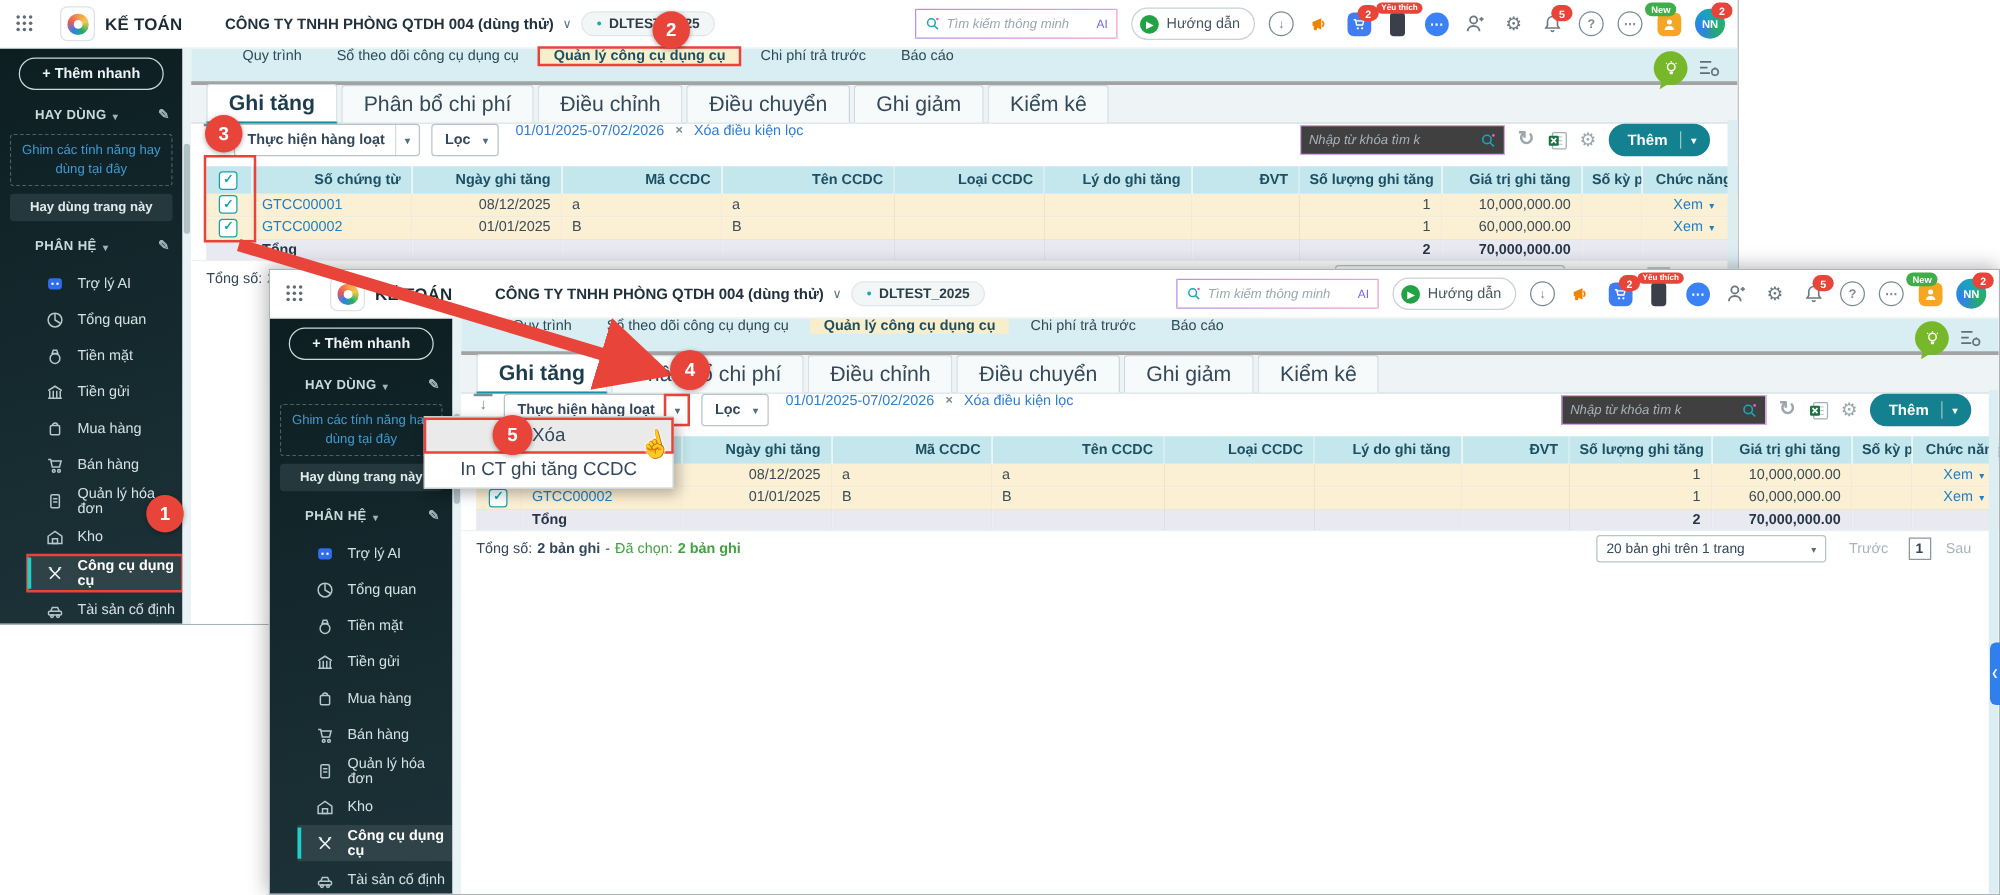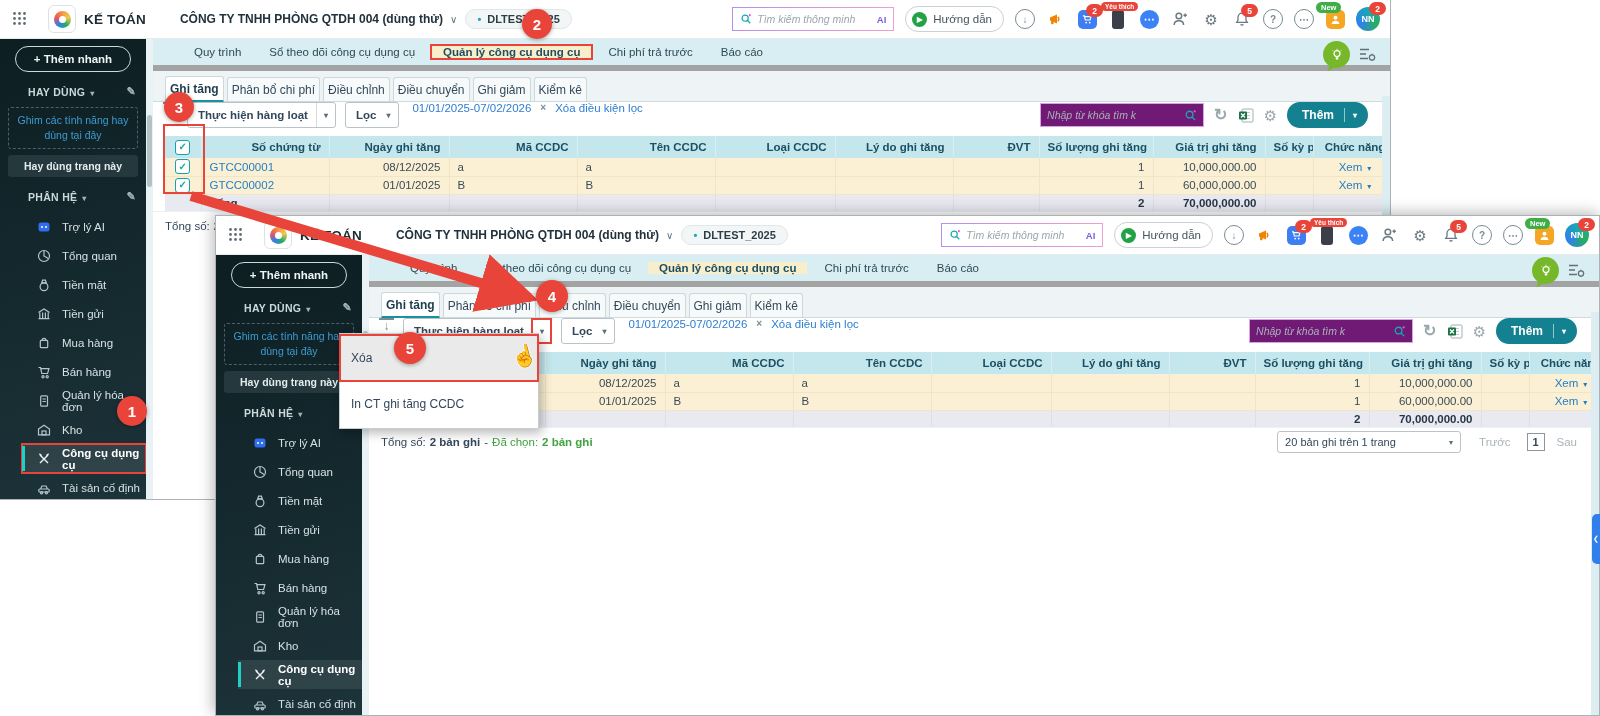--- a/index.html
+++ b/index.html
@@ -17,21 +17,21 @@
   .logo-ring{width:17px;height:17px;border-radius:50%;background:conic-gradient(#f2994a,#f2c94c,#27ae60,#2f80ed,#eb5757,#f2994a);position:relative;}
   .logo-ring::after{content:"";position:absolute;left:5px;top:5px;width:7px;height:7px;border-radius:50%;background:#fff;}
   .brand{font-size:13.5px;font-weight:bold;color:#1d2b33;letter-spacing:.2px;margin-right:26px;}
   .company{display:flex;align-items:center;gap:7px;font-size:12px;font-weight:bold;color:#22323c;cursor:pointer;white-space:nowrap;}
   .chev{font-size:10px;color:#5a737e;font-weight:normal;}
   .db-pill{display:flex;align-items:center;gap:6px;background:#f3f6f7;border:1px solid #e0e7e9;border-radius:11px;padding:3px 11px;font-size:11px;font-weight:bold;color:#2c3e48;white-space:nowrap;cursor:pointer;}
   .db-dot{color:#18a7b3;font-size:11px;}
   .hdr-right{margin-left:auto;display:flex;align-items:center;gap:11px;}
   .smart-search{width:146px;height:22px;border:1.5px solid;border-image:linear-gradient(90deg,#b98fe8,#ef9ed0) 1;border-radius:5px;display:flex;align-items:center;gap:5px;padding:0 7px;background:#fff;cursor:text;}
   .ss-ph{font-size:10.5px;font-style:italic;color:#9aa7ad;white-space:nowrap;overflow:hidden;flex:1;}
-  .ai-badge{font-size:9.5px;font-weight:bold;color:#7b5fe0;}
+  .ai-badge{font-size:9.5px;font-weight:normal;color:#7b5fe0;}
   .guide{display:flex;align-items:center;gap:6px;height:24px;border:1px solid #c8d1d5;border-radius:13px;padding:0 11px 0 6px;font-size:11.5px;color:#46565e;cursor:pointer;white-space:nowrap;}
   .play-ic{width:15px;height:15px;border-radius:50%;background:#21a345;color:#fff;font-size:8px;display:flex;align-items:center;justify-content:center;}
   .hic{position:relative;display:inline-flex;align-items:center;justify-content:center;width:20px;height:20px;color:#6b7a80;cursor:pointer;flex:none;}
   .hic .glyph{font-size:15px;line-height:1;}
   .ring-ic{width:18px;height:18px;border:1.5px solid #7a8b92;border-radius:50%;display:flex;align-items:center;justify-content:center;font-size:10px;color:#7a8b92;font-weight:bold;}
   .sq-blue{width:19px;height:19px;border-radius:5px;background:#3f7ef2;display:flex;align-items:center;justify-content:center;}
   .badge{position:absolute;top:-5px;right:-6px;min-width:13px;height:13px;border-radius:7px;background:#e8443a;color:#fff;font-size:8.5px;font-weight:bold;display:flex;align-items:center;justify-content:center;padding:0 2px;z-index:2;}
   .phone{width:12px;height:19px;background:#3a3f4a;border-radius:3px;position:relative;}
   .fav-tag{position:absolute;top:-7px;left:-7px;background:#e8443a;color:#fff;font-size:6.5px;font-weight:bold;border-radius:6px;padding:1px 4px;white-space:nowrap;z-index:2;}
   .chat-ic{width:19px;height:19px;border-radius:50%;background:#3b82f6;color:#fff;display:flex;align-items:center;justify-content:center;font-size:11px;font-weight:bold;letter-spacing:-.5px;}
@@ -52,45 +52,45 @@
   .sb-item{height:29px;display:flex;align-items:center;gap:10px;padding-left:14px;font-size:11.5px;color:#d6e1e4;cursor:pointer;position:relative;box-sizing:border-box;}
   .sb-item svg{flex:none;color:#b7c6ca;}
   .sb-item.active{background:rgba(255,255,255,.09);font-weight:bold;color:#fff;}
   .sb-item.active::before{content:"";position:absolute;left:0;top:2px;bottom:2px;width:3px;background:#1fd0c6;}
   .sb-scroll{width:7px;min-width:7px;background:#e9f2f5;position:relative;}
   .sb-thumb{position:absolute;top:76px;left:1px;width:5px;height:72px;background:#b2c3c8;border-radius:3px;}
 
   
   .content{flex:1;display:flex;flex-direction:column;min-width:0;position:relative;background:#fff;}
   .ct-scroll{position:absolute;right:0;top:57px;bottom:0;width:8px;background:#ddeef3;z-index:1;}
-  .maintabs{height:26px;min-height:26px;background:#d9eef2;display:flex;align-items:center;gap:6px;padding-left:30px;border-bottom:6px solid #a3a3a3;position:relative;}
+  .maintabs{height:26px;min-height:26px;background:#d9eef2;display:flex;align-items:flex-start;gap:6px;padding-left:30px;border-bottom:3px solid #a3a3a3;position:relative;}
   .mtab{display:flex;align-items:center;padding:0 11px;font-size:11.5px;color:#2c4a56;cursor:pointer;white-space:nowrap;}
   .mtab.active{background:#f9eecb;font-weight:bold;color:#1d4f63;}
   .w1 .mtab.active{outline:2px solid #e8443a;outline-offset:0;}
   .mt-right{position:absolute;right:14px;top:2px;display:flex;align-items:flex-start;gap:9px;z-index:5;}
   .bulb{width:27px;height:27px;border-radius:50%;background:#76b82a;display:flex;align-items:center;justify-content:center;position:relative;cursor:pointer;}
   .bulb::after{content:"";position:absolute;left:6px;bottom:-5px;border:6px solid transparent;border-top-color:#76b82a;border-left-color:#76b82a;transform:rotate(14deg);}
   .filter-ic{margin-top:6px;cursor:pointer;}
 
   .subtabs{height:30px;min-height:30px;background:#eef3f5;display:flex;align-items:flex-end;gap:3px;padding-left:12px;border-bottom:1px solid #cfdade;}
-  .stab{padding:5px 4px 4px;font-size:12px;background:#f7fafb;border:1px solid #ccd8db;border-bottom:none;border-radius:3px 3px 0 0;color:#33495a;cursor:pointer;white-space:nowrap;text-align:right;}
+  .stab{padding:5px 17px 4px;font-size:17px;background:#f7fafb;border:1px solid #ccd8db;border-bottom:none;border-radius:3px 3px 0 0;color:#33495a;cursor:pointer;white-space:nowrap;text-align:right;}
   .stab.active{background:#fff;font-weight:bold;color:#1d3d4d;box-shadow:0 2px 0 #18929f inset 0;border-bottom:2px solid #18929f;position:relative;top:1px;}
 
   .toolbar{height:34px;min-height:34px;display:flex;align-items:flex-start;gap:9px;padding:0 22px 0 10px;background:#fff;}
   .collapse-ic{width:15px;text-align:center;color:#7c8c93;font-size:12px;border-top:2px solid #7c8c93;line-height:1.1;cursor:pointer;flex:none;}
   .btn{display:inline-flex;align-items:center;border:1px solid #b9c4c9;border-radius:3px;height:24px;font-size:11.5px;font-weight:bold;color:#33475b;background:#fff;cursor:pointer;white-space:nowrap;}
   .btn .lbl{padding:0 8px 0 10px;}
   .btn .crt{padding:0 8px 0 2px;font-size:8px;color:#55707c;}
   .batch-caret{display:inline-flex;align-items:center;padding:0 7px;height:24px;font-size:8px;color:#55707c;border-left:1px solid #d4dcdf;cursor:pointer;}
   .w2 .batch-caret{outline:2px solid #e8443a;outline-offset:-1px;}
   .date-rng{font-size:11.5px;color:#2e7dd1;margin-left:4px;white-space:nowrap;}
   .x-ic{font-size:10px;color:#7a8b92;font-weight:bold;cursor:pointer;}
   .clear-link{font-size:11.5px;color:#2e7dd1;cursor:pointer;white-space:nowrap;}
   .tb-right{margin-left:auto;display:flex;align-items:center;gap:10px;}
-  .tb-search{width:150px;height:22px;border:1px solid #d8a3e2;border-radius:0;display:flex;align-items:center;padding:0 6px;gap:5px;background:#701a75;cursor:text;}
+  .tb-search{width:150px;height:22px;border:1px solid #d8a3e2;border-radius:0;display:flex;align-items:center;padding:0 6px;gap:5px;background:#404040;cursor:text;}
   .tb-search .ph{flex:1;font-size:10.5px;font-style:italic;color:#a7b2b8;white-space:nowrap;overflow:hidden;}
   .refresh-ic{font-size:16px;color:#9aa7ad;font-weight:bold;cursor:pointer;line-height:1;}
   .gear-ic{font-size:15px;color:#9aa7ad;cursor:pointer;line-height:1;}
   .add-btn{background:#13818f;color:#fff;border-radius:14px;height:26px;display:flex;align-items:center;font-weight:bold;font-size:12px;cursor:pointer;}
   .add-btn .al{padding:0 10px 0 15px;}
   .add-btn .adiv{width:1px;height:14px;background:rgba(255,255,255,.55);}
   .add-btn .acrt{padding:0 11px 0 8px;font-size:8px;}
 
   
   table.grid{border-collapse:collapse;table-layout:fixed;width:calc(100% - 32px);margin:0 20px 0 12px;font-size:11.5px;}
@@ -116,21 +116,21 @@
   .filler{flex:1;background:#fff;}
 
   
   .w1 .sb-item.active{outline:2px solid #e8443a;outline-offset:-1px;}
 
   
   .anno-circle{position:absolute;width:30px;height:30px;border-radius:50%;background:#e8443a;color:#fff;font-weight:bold;font-size:15px;display:flex;align-items:center;justify-content:center;z-index:40;box-shadow:0 1px 4px rgba(0,0,0,.35);}
   .anno-box{position:absolute;border:2px solid #e8443a;z-index:39;pointer-events:none;}
   .arrow-svg{position:absolute;left:0;top:0;z-index:36;pointer-events:none;}
   .ctx-menu{position:absolute;left:339px;top:333px;background:#fff;border:1px solid #c7ced1;box-shadow:3px 4px 10px rgba(0,0,0,.28);z-index:30;min-width:198px;padding:1px 0;}
-  .ctx-item{padding:16px 11px;font-size:12px;color:#33475b;white-space:nowrap;cursor:pointer;}
+  .ctx-item{padding:5px 11px;font-size:15px;color:#33475b;white-space:nowrap;cursor:pointer;text-align:center;}
   .ctx-item.hl{background:#eaeaea;outline:2px solid #e8443a;outline-offset:-1px;}
   .cursor-hand{position:absolute;left:511px;top:344px;z-index:50;font-size:21px;color:#3c3c3c;transform:rotate(-14deg);text-shadow:0 0 2px #fff,0 0 2px #fff;}
   .cursor-hand::after{content:"☝";}
   .side-handle{position:absolute;left:1592px;top:514px;width:8px;height:50px;background:#2f80ed;border-radius:5px 0 0 5px;z-index:26;display:flex;align-items:center;justify-content:center;color:#fff;font-size:7px;cursor:pointer;}
 </style>
 </head>
 <body>
 
 <div id="stage">
   <div class="window w1">

